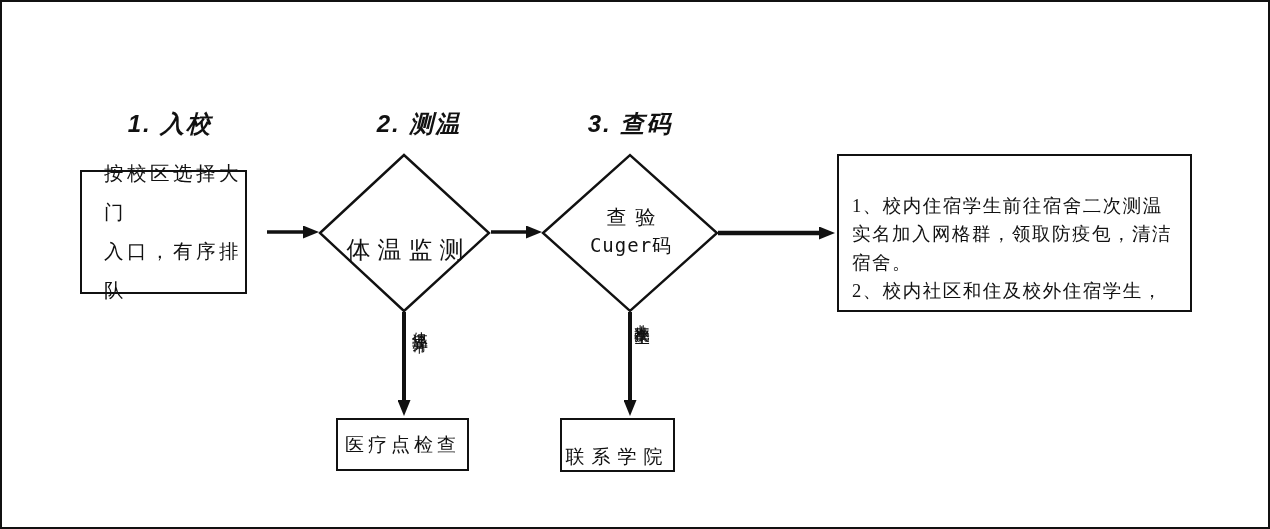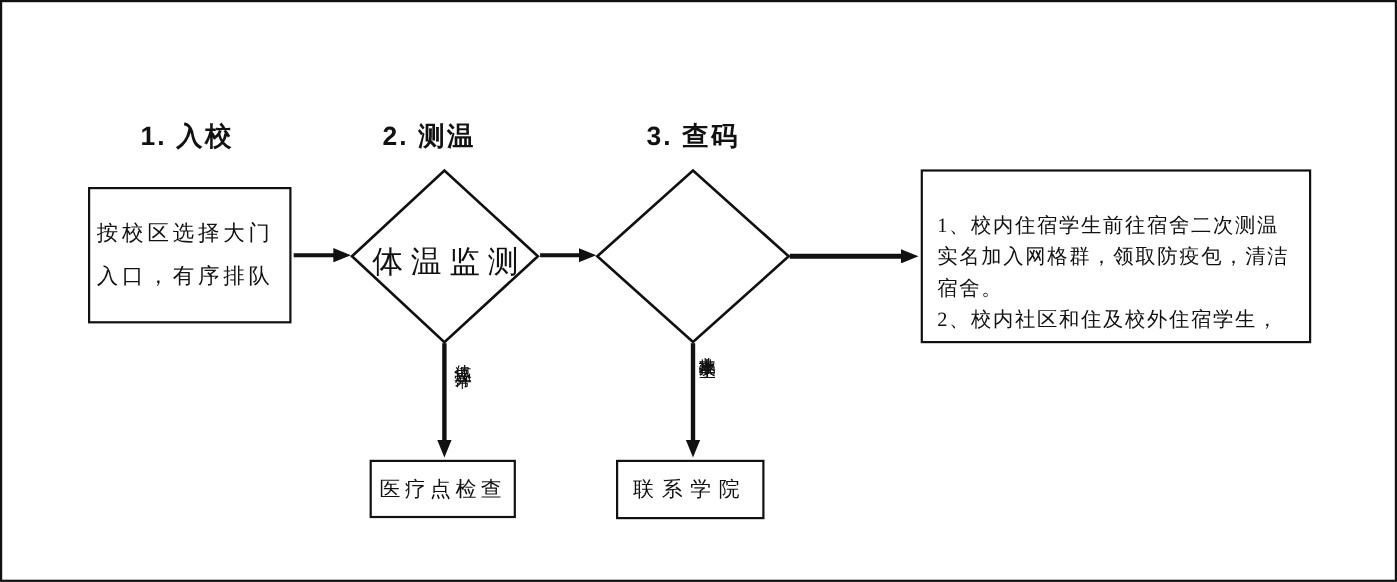--- a/index.html
+++ b/index.html
@@ -12,52 +12,52 @@
   }
   .overlay { position:absolute; left:0; top:0; width:1270px; height:529px; }
   .overlay .shape { fill:var(--bg); stroke:var(--ink); stroke-width:2.4; }
   .overlay .conn  { stroke:var(--ink); fill:none; }
   .overlay .head  { fill:var(--ink); }
 
   .stage-title {
     position:absolute; transform:translateX(-50%);
     font-family:"Liberation Sans", sans-serif;
     font-weight:600; font-size:24px; letter-spacing:2px;
-    color:var(--ink); white-space:nowrap;
+    color:var(--ink); white-space:nowrap;font-style:italic;
   }
   .node-box {
     position:absolute; border:2.5px solid var(--ink);
     background:var(--bg); color:var(--ink);
     font-family:"Liberation Serif", serif;
   }
   .entry-box {
-    left:78px; top:168px; width:185px; height:124px;
-    display:flex; align-items:center; padding-left:6px;
+    left:78px; top:168px; width:167px; height:124px;
+    display:flex; align-items:center; padding-left:22px;
     font-size:19.5px; line-height:39px; letter-spacing:3.5px;
     white-space:pre-line;
   }
   .arrive-box {
     left:835px; top:152px; width:355px; height:158px;
     padding:7px 11px 0 13px;
     font-size:18.5px; line-height:28.6px; letter-spacing:1.5px;
     white-space:pre-line; overflow:hidden;
   }
   .small-box {
     display:flex; align-items:center; justify-content:center;
     font-size:19px; text-align:center;
   }
   .medical-box { left:334px; top:416px; width:133px; height:53px; letter-spacing:4px; }
-  .college-box { left:558px; top:416px; width:135px; height:54px; letter-spacing:7px; }
+  .college-box { left:558px; top:416px; width:115px; height:54px; letter-spacing:7px;align-items:flex-end; }
 
   .diamond-label {
     position:absolute; transform:translate(-50%,-50%);
     color:var(--ink); text-align:center; white-space:nowrap;
     font-family:"Liberation Serif", serif;
   }
-  .temp-label { left:403px; top:236px; font-size:28px; letter-spacing:7px; text-indent:7px; }
+  .temp-label { left:403px; top:248px; font-size:24px; letter-spacing:7px; text-indent:7px; }
   .code-label { left:629px; top:229px; line-height:28px; }
   .code-label .l1 { font-size:20px; letter-spacing:9px; text-indent:9px; }
   .code-label .l2 { font-size:19px; font-family:"DejaVu Sans Mono", monospace; letter-spacing:1px; }
 
   .edge-label {
     position:absolute; color:var(--ink);
     font-family:"Liberation Serif", serif; white-space:nowrap;
   }
   .batch-label { left:714px; top:198px; font-size:20px; letter-spacing:2px; }
   .v-label {
@@ -83,21 +83,21 @@
     <polygon class="shape" points="541,231 628,153 715,231 628,309"></polygon>
 
     <line class="conn" x1="265" y1="230" x2="303" y2="230" stroke-width="3.5" marker-end="url(#ah)"></line>
     <line class="conn" x1="489" y1="230" x2="526" y2="230" stroke-width="3.5" marker-end="url(#ah)"></line>
     <line class="conn" x1="716" y1="231" x2="819" y2="231" stroke-width="4.5" marker-end="url(#ah)"></line>
     <line class="conn" x1="402" y1="310" x2="402" y2="400" stroke-width="4" marker-end="url(#ah)"></line>
     <line class="conn" x1="628" y1="310" x2="628" y2="400" stroke-width="4" marker-end="url(#ah)"></line>
   </svg>
 
   <div class="stage-title" style="left:168px; top:106px">1. 入校</div>
-  <div class="stage-title" style="left:388px; top:106px">2. 测温</div>
+  <div class="stage-title" style="left:417px; top:106px">2. 测温</div>
   <div class="stage-title" style="left:628px; top:106px">3. 查码</div>
 
   <div class="node-box entry-box">
     <span>按校区选择大门
 入口，有序排队</span>
   </div>
 
   <div class="node-box arrive-box">
     <span>1、校内住宿学生前往宿舍二次测温
 实名加入网格群，领取防疫包，清洁
@@ -108,17 +108,21 @@
 
   <div class="node-box small-box medical-box">
     <span>医疗点检查</span>
   </div>
 
   <div class="node-box small-box college-box">
     <span>联系学院</span>
   </div>
 
   <div class="diamond-label temp-label">体温监测</div>
+  <div class="diamond-label code-label">
+    <div class="l1">查验</div>
+    <div class="l2">Cuger码</div>
+  </div>
 
   <div class="edge-label v-label temp-abnormal-label">体温异常</div>
   <div class="edge-label v-label non-batch-label">非本批次学生</div>
 
 </div>
 
 </body></html>

